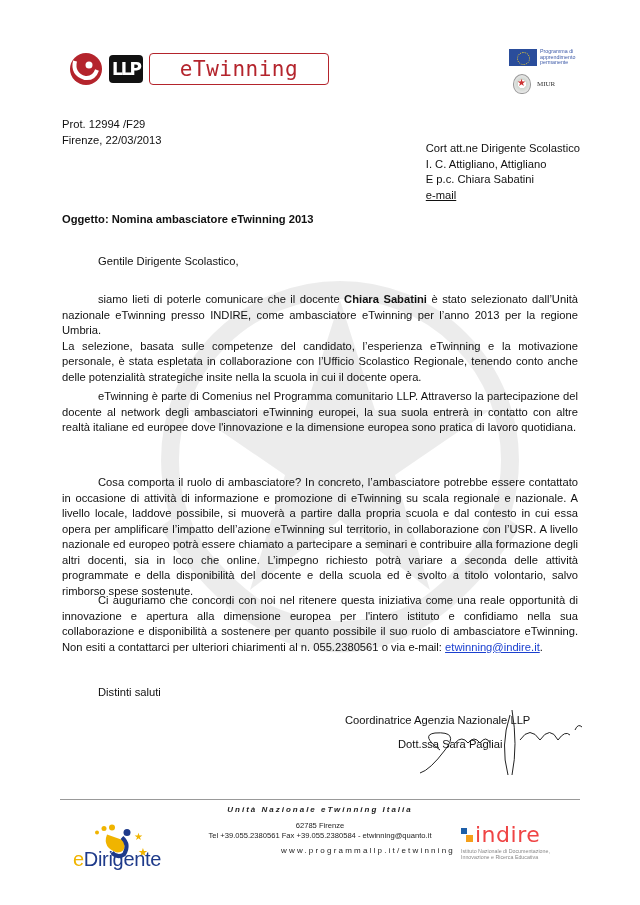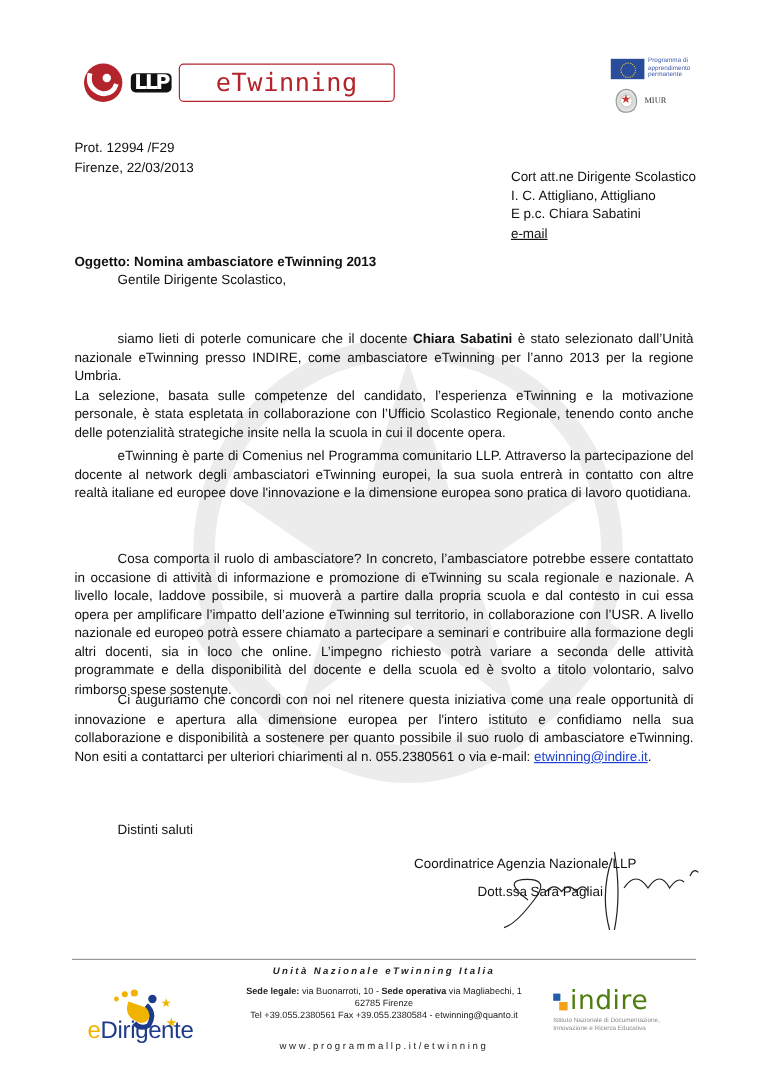--- a/index.html
+++ b/index.html
@@ -3,21 +3,21 @@
 <meta charset="utf-8">
 <style>
   html, body { margin: 0; padding: 0; background: #ffffff; }
   body { width: 640px; height: 905px; position: relative; overflow: hidden;
          font-family: "Liberation Sans", sans-serif; color: #111; }
   .page { position: absolute; inset: 0; }
 
   
   .logo-llp { position: absolute; left: 69px; top: 52px; height: 34px; display: flex; align-items: center; }
   .logo-swirl { width: 34px; height: 34px; position: relative; }
-  .logo-llp-box { width: 34px; height: 16px; background: #111; border-radius: 4px; margin-left: 6px;
+  .logo-llp-box { width: 34px; height: 28px; background: #111; border-radius: 4px; margin-left: 6px;
                   color: #fff; font-family: "DejaVu Sans", sans-serif; font-weight: bold; font-size: 17px;
                   display: flex; align-items: center; justify-content: center; letter-spacing: -2px; }
   .logo-etw-box { margin-left: 6px; width: 178px; height: 30px; border: 1.5px solid #b4242c; border-radius: 4px;
                   display: flex; align-items: center; justify-content: center;
                   font-family: "DejaVu Sans Mono", monospace; font-size: 21px; color: #b4242c; letter-spacing: 0.5px; }
 
   .eu-logo { position: absolute; left: 509px; top: 49px; display: flex; align-items: center; }
   .eu-flag { width: 28px; height: 17px; background: #2a4d9b; position: relative; }
   .eu-flag .ring { position: absolute; left: 8px; top: 3px; width: 11px; height: 11px; border: 1px dotted #f4d12a; border-radius: 50%; }
   .eu-text { margin-left: 3px; font-size: 5.3px; line-height: 5.6px; color: #3d5aa8; }
@@ -29,45 +29,45 @@
 
   
   .watermark { position: absolute; left: 130px; top: 260px; width: 420px; height: 400px; opacity: 0.07; pointer-events: none; }
 
   
   .txt { position: absolute; font-family: "Liberation Sans", sans-serif; font-size: 11.2px; line-height: 15.5px; color: #111; }
   .prot { left: 62px; top: 117px; }
   .recip { right: 60px; top: 141px; }
   .recip .u { text-decoration: underline; }
   .subject { left: 62px; top: 212px; font-weight: bold; }
-  .greeting { left: 98px; top: 227px; }
-  .para { left: 62px; width: 516px; text-align: justify; }
+  .greeting { left: 98px; top: 254px; }
+  .para { left: 62px; width: 516px; text-align: justify; margin-top: 16px; }
   .para p { margin: 0; text-indent: 36px; }
   .para p.noind { text-indent: 0; }
   .p1 { top: 276px; }
   .p2 { top: 373px; }
   .p3 { top: 459px; }
   .p4 { top: 577px; }
   .link { color: #1a3fcf; text-decoration: underline; }
   .bold { font-weight: bold; }
   .closing { left: 98px; top: 685px; }
   .sign-role { left: 345px; top: 713px; }
   .sign-name { left: 398px; top: 737px; }
   .signature { position: absolute; left: 400px; top: 705px; width: 190px; height: 70px; }
 
   
   .footer-line { position: absolute; left: 60px; top: 799px; width: 520px; height: 1px; background: #999; }
   .etw-logo { position: absolute; left: 72px; top: 810px; width: 100px; height: 65px; }
   .etw-word { position: absolute; left: 73px; top: 848px; font-size: 20px; color: #1e3a8a; font-family: "Liberation Sans", sans-serif; letter-spacing: -0.3px; }
   .etw-word .e { color: #f0b400; }
   .footer-center { position: absolute; left: 185px; top: 805px; width: 270px; text-align: center; font-size: 7.6px; line-height: 10px; color: #222; }
   .fc-title { font-weight: bold; letter-spacing: 2px; font-size: 8px; margin-bottom: 6px; font-style: italic; }
-  .fc-web { letter-spacing: 2.2px; margin-top: 16px; font-size: 8px; }
+  .fc-web { letter-spacing: 2.2px; margin-top: 5px; font-size: 8px; text-align: right; }
   .indire { position: absolute; left: 461px; top: 822px; }
-  .indire-word { font-family: "DejaVu Sans", sans-serif; font-size: 22px; color: #4d7c0f; display: flex; align-items: center; letter-spacing: 0.5px; }
+  .indire-word { font-family: "DejaVu Sans", sans-serif; font-size: 22px; color: #ef4444; display: flex; align-items: center; letter-spacing: 0.5px; }
   .indire-sq { display: inline-block; position: relative; width: 12px; height: 14px; margin-right: 2px; }
   .indire-sq .b { position: absolute; left: 0; top: 0; width: 6px; height: 6px; background: #1e5fa8; }
   .indire-sq .o { position: absolute; left: 5px; top: 7px; width: 7px; height: 7px; background: #f5a01a; }
   .indire-sub { font-size: 5.3px; line-height: 6.4px; color: #888; margin-top: 1px; }
 </style>
 </head>
 <body>
 
 <div class="page">
 
@@ -157,21 +157,20 @@
     <path d="M35 12 Q30 25 45 30 Q55 30 52 18" fill="#f0b400"></path>
     <circle cx="55" cy="10" r="3.5" fill="#1e3a8a"></circle>
     <path d="M50 15 Q58 22 52 32 Q45 36 40 30" stroke="#1e3a8a" stroke-width="4" fill="none"></path>
     <text x="62" y="17" font-size="10" fill="#f0b400">★</text>
     <text x="66" y="33" font-size="11" fill="#f0b400">★</text>
   </svg>
   <div class="etw-word"><span class="e">e</span><span>Dirigente</span></div>
 
   <div class="footer-center">
     <div class="fc-title">Unità Nazionale eTwinning Italia</div>
-    <div><b>Sede legale:</b><span> via Buonarroti, 10 - </span><b>Sede operativa</b><span> via Magliabechi, 1</span></div>
     <div>62785  Firenze</div>
     <div>Tel +39.055.2380561 Fax +39.055.2380584 - etwinning@quanto.it</div>
     <div class="fc-web">www.programmallp.it/etwinning</div>
   </div>
 
   <div class="indire">
     <div class="indire-word">
         <span class="indire-sq">
           <span class="b"></span>
           <span class="o"></span>

